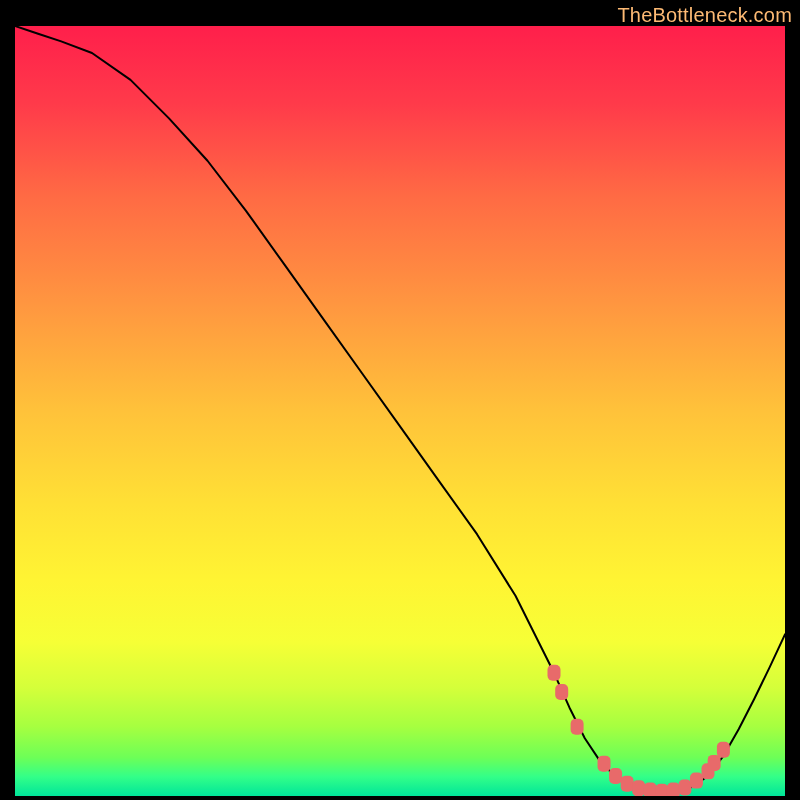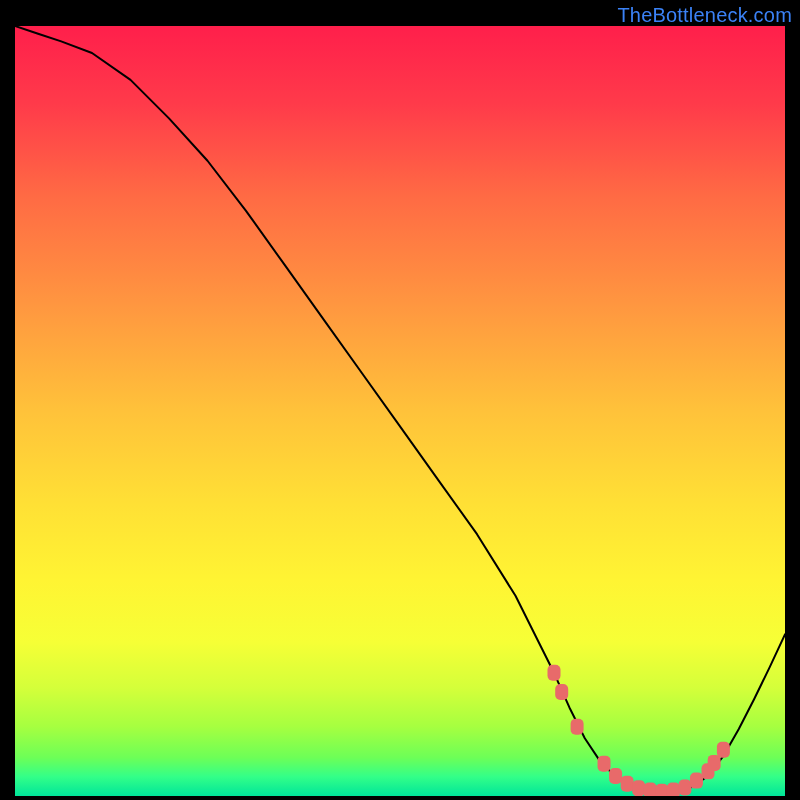--- a/index.html
+++ b/index.html
@@ -14,21 +14,21 @@
   .frame {
     position: relative;
     width: 800px;
     height: 800px;
     background: #000;
   }
   .watermark {
     position: absolute;
     top: 4px;
     right: 8px;
-    color: #3b82f6;
+    color: #fdba74;
     font-size: 20px;
     font-weight: 500;
     letter-spacing: 0.2px;
     z-index: 10;
     user-select: none;
   }
   .plot-wrap {
     position: absolute;
     left: 15px;
     top: 26px;

